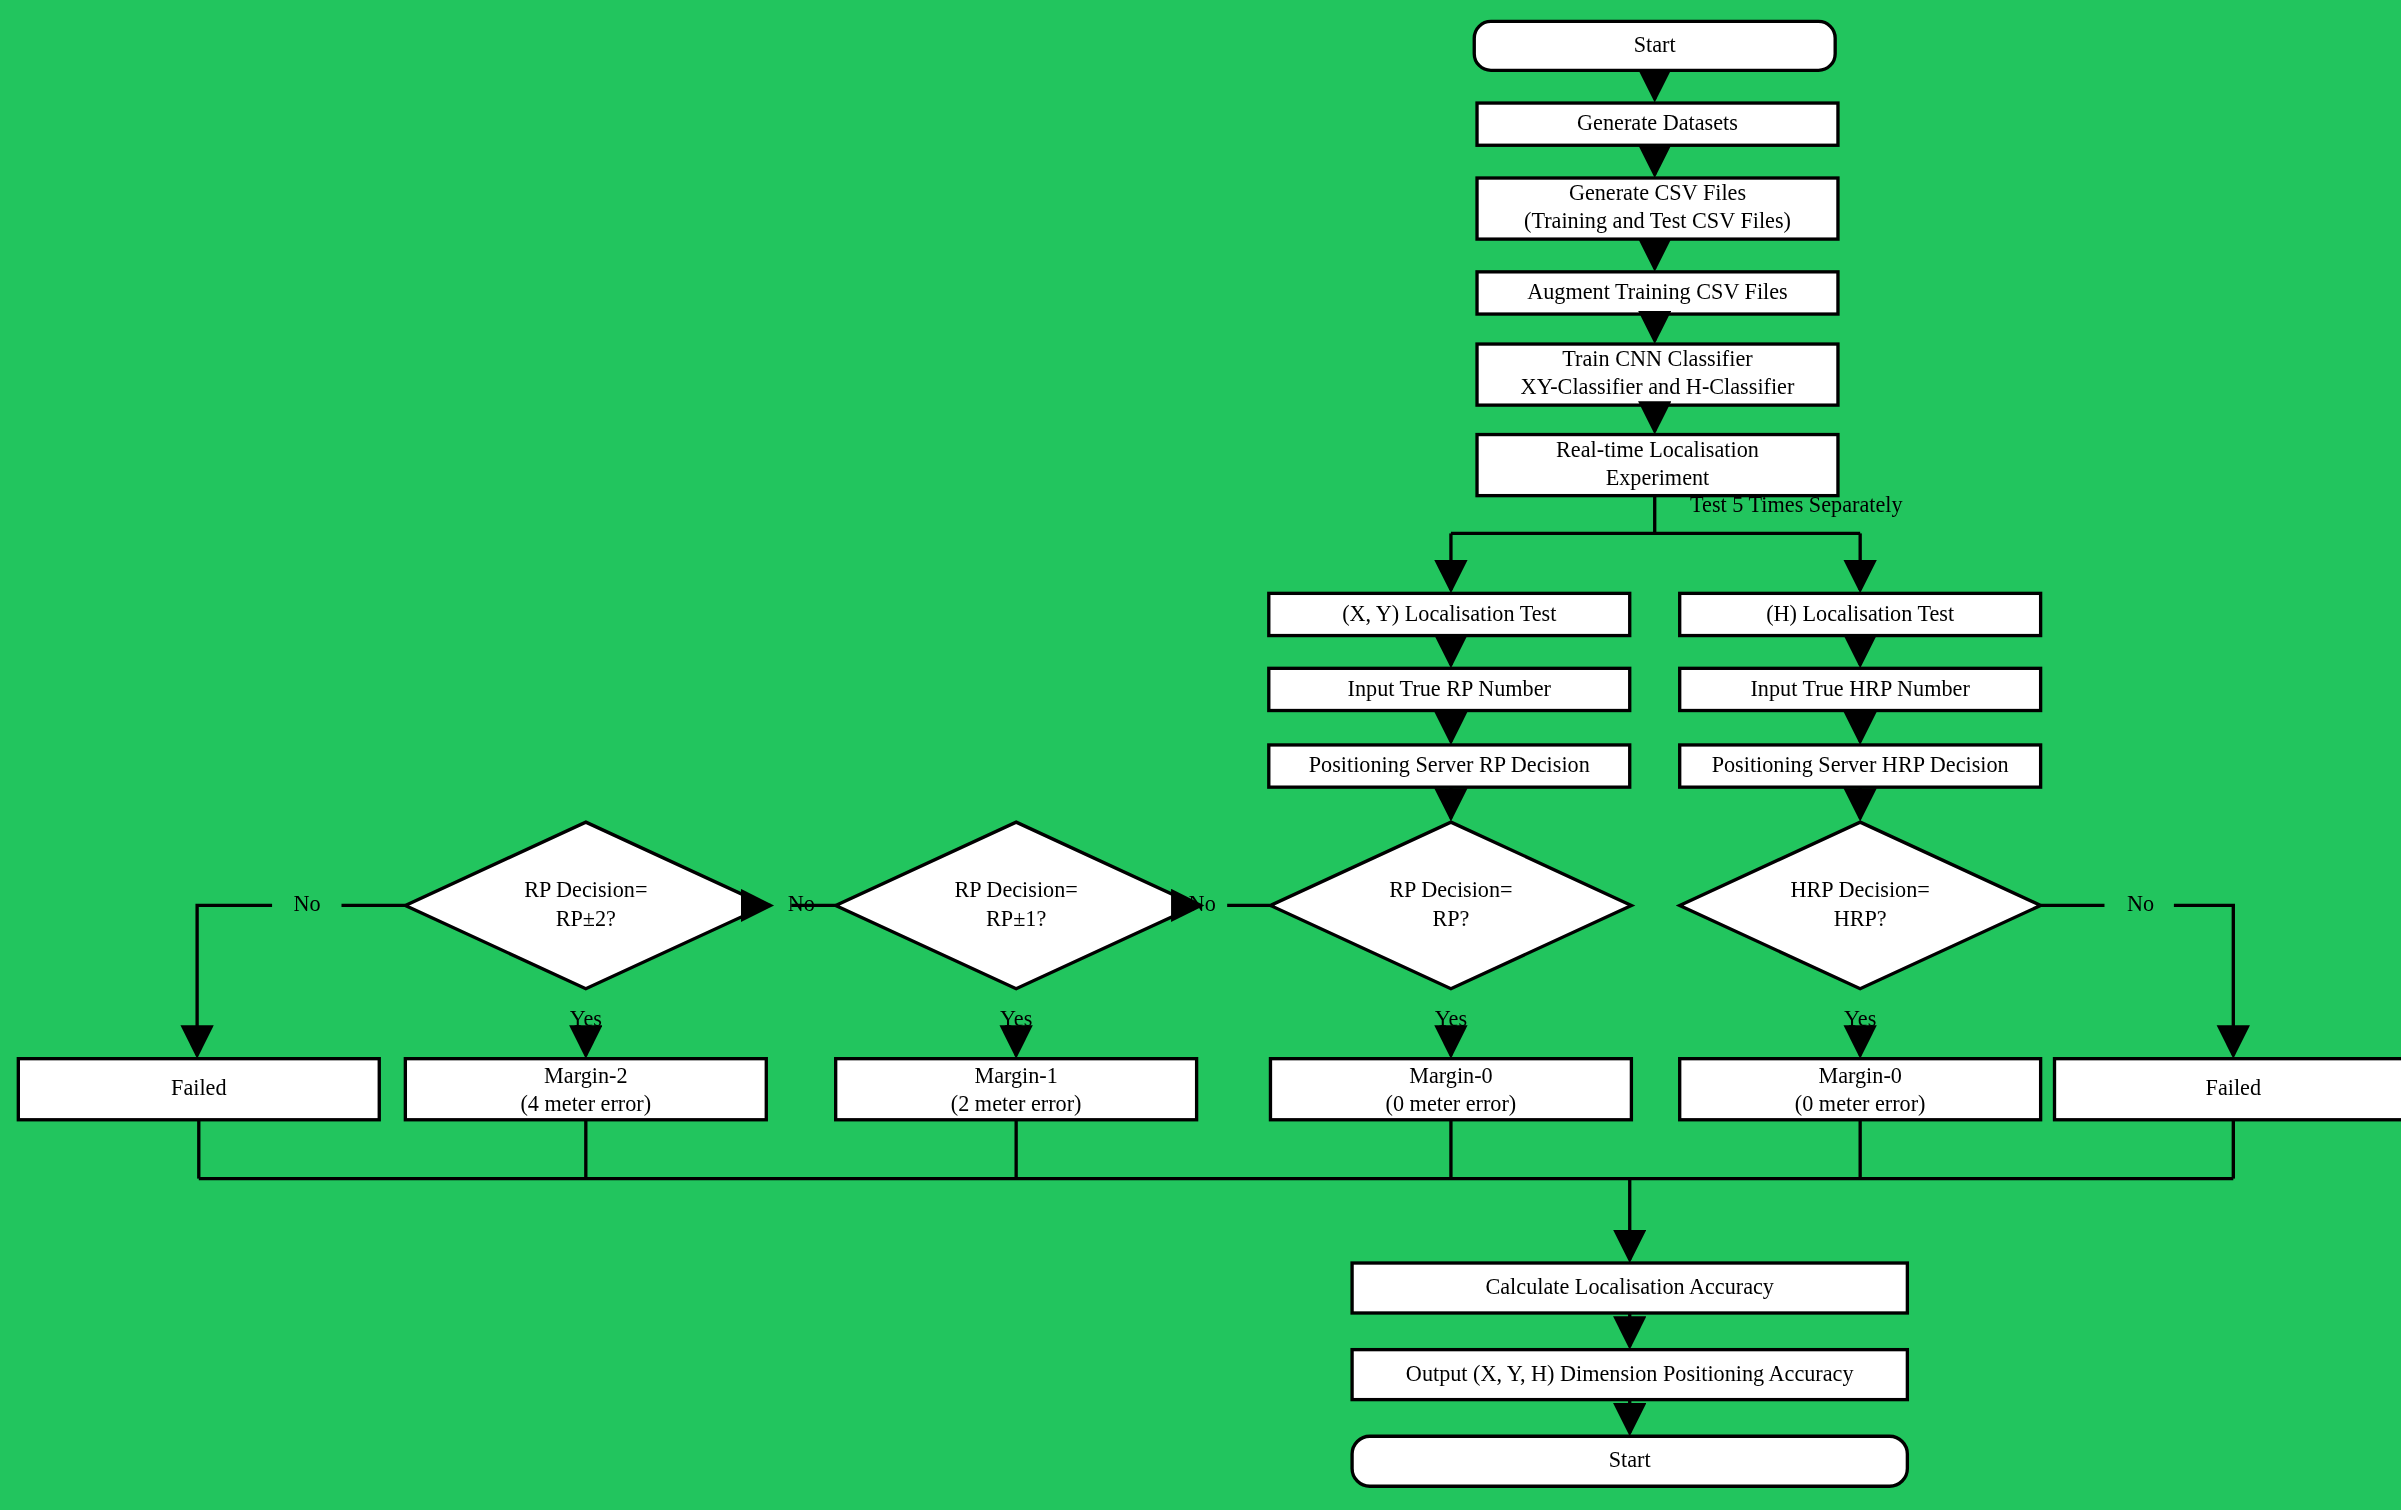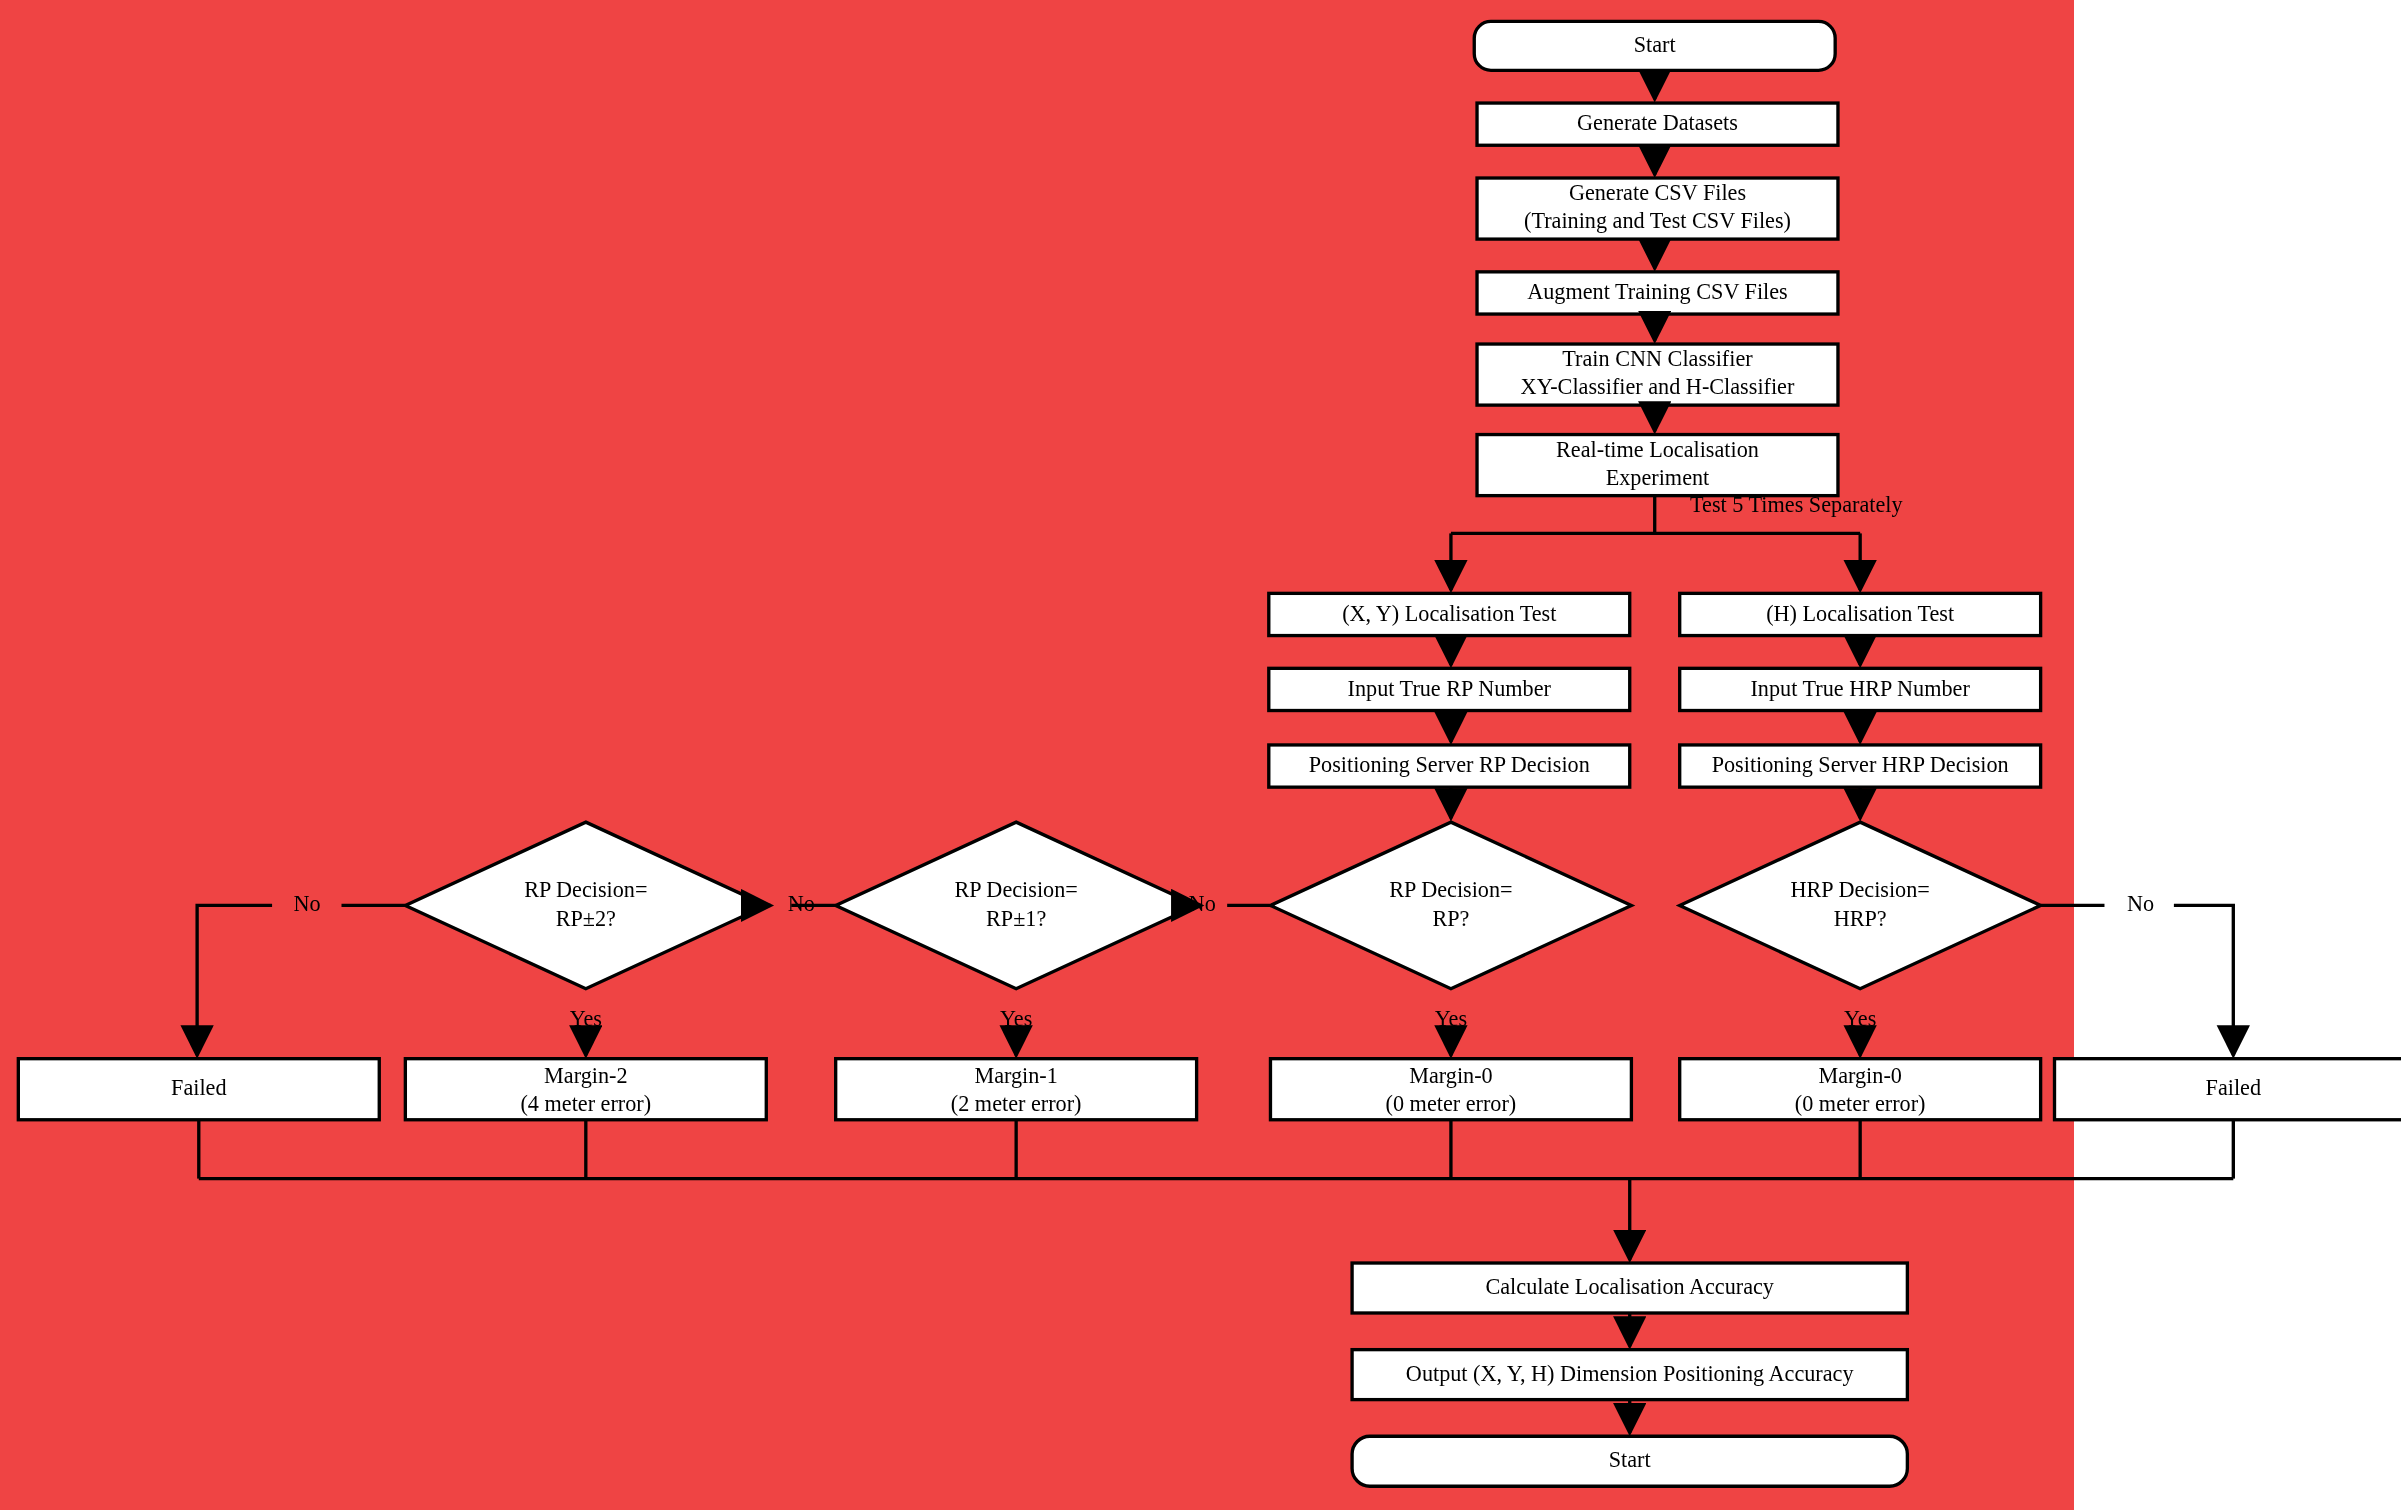--- a/index.html
+++ b/index.html
@@ -2,23 +2,23 @@
 <html style="font-size:9px"><head>
 <meta charset="utf-8">
 <style>
   html, body {
     margin: 0;
     padding: 0;
     background: #ffffff;
   }
   #canvas {
     position: relative;
-    width: 2074px;
+    width: 2401px;
     height: 1511px;
-    background: #ef4444;
+    background: #22c55e;
     font-family: "Liberation Serif", "DejaVu Serif", serif;
   }
   svg#diagram {
     position: absolute;
     top: 0; left: 0;
     width: 2401px;
     height: 1511px;
   }
   .node-rect {
     fill: #ffffff;

